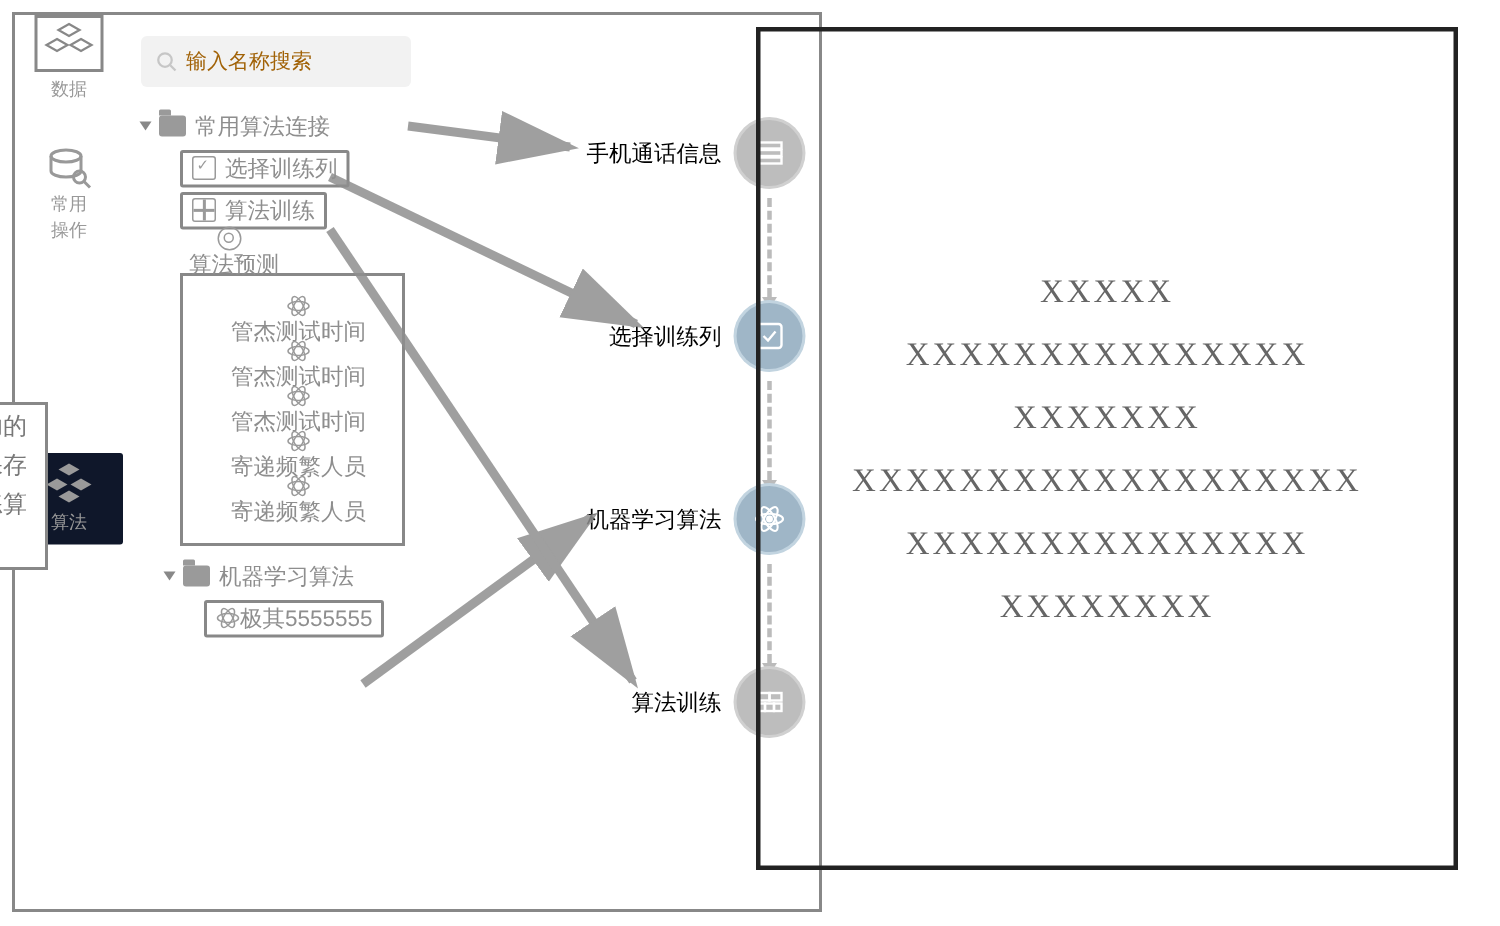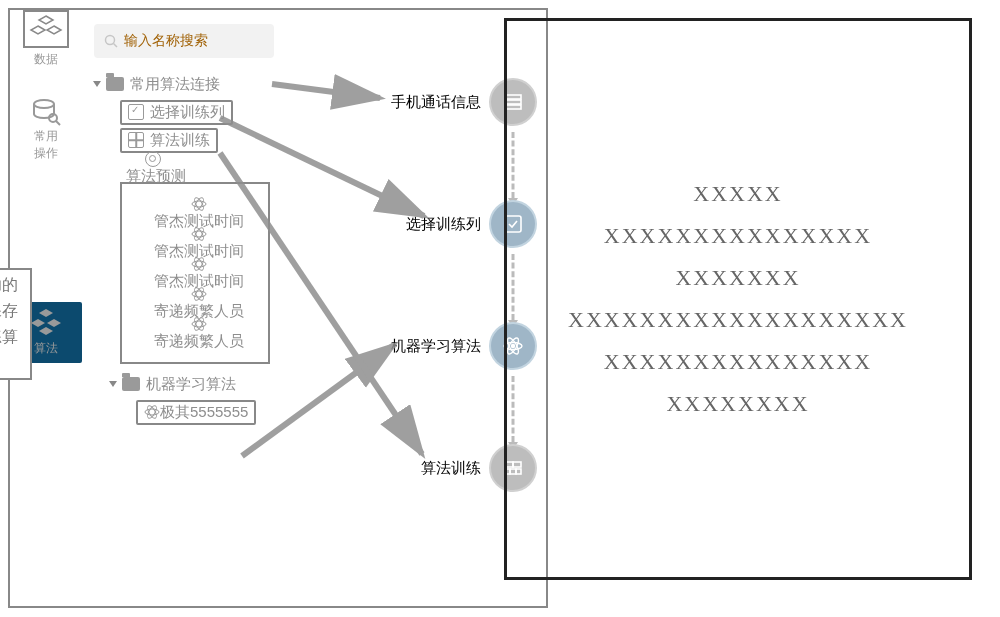--- a/index.html
+++ b/index.html
@@ -19,21 +19,21 @@
     left: 8px; top: 8px;
     width: 540px; height: 600px;
   }
   
   .side-col {
     position: absolute; left: 0; top: 0; width: 72px;
   }
   .side-item { text-align: center; margin-bottom: 18px; color: #999; font-size: 12px; }
   .side-item svg { display: block; margin: 0 auto 2px auto; }
   .side-box { border: 2px solid #888; padding: 2px 4px; display: inline-block; }
-  .side-active { background: #0c4a6e; padding: 6px 4px; border-radius: 2px; }
+  .side-active { background: #0f172a; padding: 6px 4px; border-radius: 2px; }
 
   
   .search {
     position: absolute; left: 84px; top: 14px;
     width: 180px; height: 34px;
     background: #f2f2f2; border-radius: 4px;
     color: #a16207; font-size: 14px;
     padding: 0 10px; display: flex; align-items: center;
   }
   .search .mag { margin-right: 6px; opacity: .6; }

